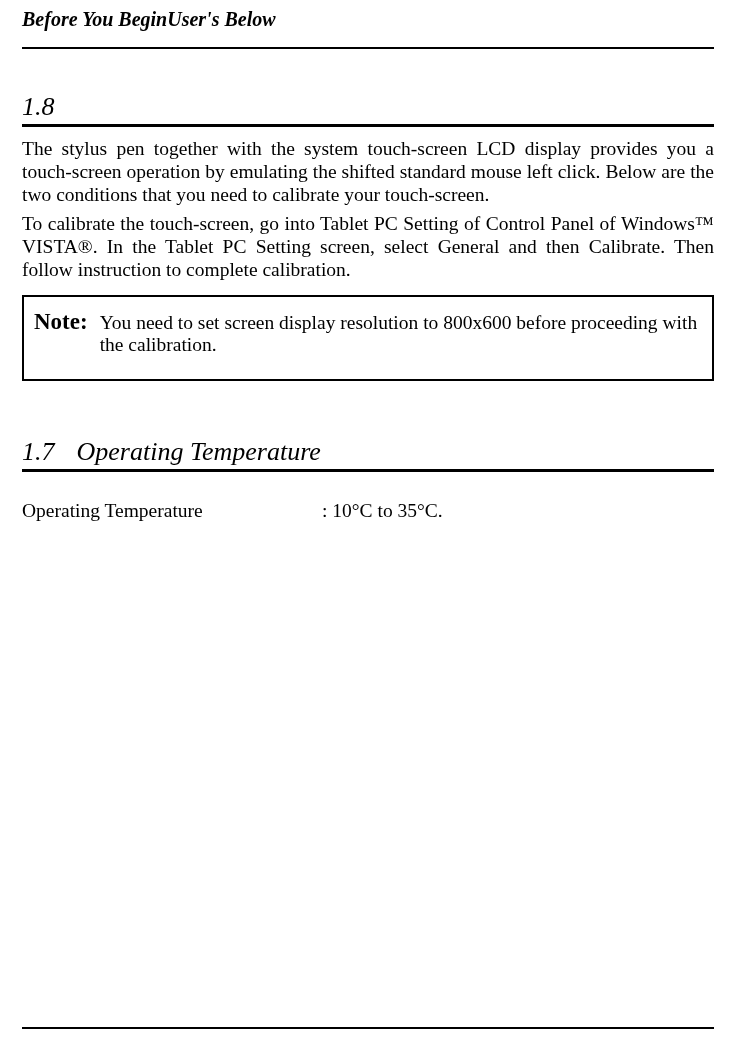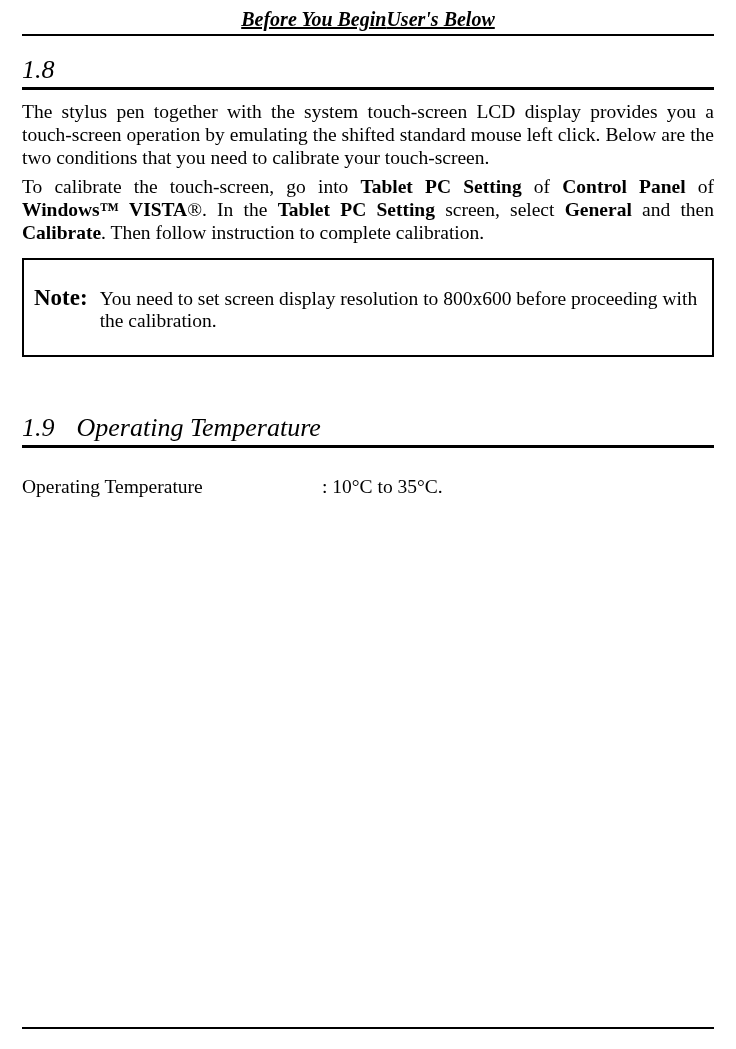--- a/index.html
+++ b/index.html
@@ -5,33 +5,32 @@
   * { box-sizing: border-box; margin: 0; padding: 0; }
   html, body { width: 736px; height: 1049px; background: #fff; }
   body {
     font-family: "Times New Roman", Times, serif;
     color: #000;
     padding: 0 22px;
     position: relative;
   }
   .header-bar {
     display: flex;
-    justify-content: center;
+    justify-content: flex-start;
     align-items: baseline;
     padding-top: 8px;
     border-bottom: 2.5px solid #000;
-    padding-bottom: 3px;
-    text-decoration: underline;
+    padding-bottom: 16px;
   }
   .hdr-left { font-style: italic; font-weight: bold; font-size: 20px; }
   .hdr-right { font-style: italic; font-weight: bold; font-size: 20px; }
   .section-heading {
     font-style: italic;
     font-size: 26px;
-    margin-top: 19px;
+    margin-top: 43px;
     margin-bottom: 2px;
     display: flex;
     gap: 22px;
     align-items: baseline;
   }
   .section-num {}
   .section-rule {
     border: none;
     border-top: 3px solid #000;
     margin: 2px 0 10px 0;
@@ -56,25 +55,25 @@
   }
   ul.bullets li .dot {
     position: absolute;
     left: 6px;
     top: 6px;
     width: 6px;
     height: 6px;
     background: #000;
     border-radius: 50%;
   }
-  .b { font-weight: bold; }
+  .b { font-weight: normal; }
   .note-box {
     border: 2px solid #000;
     margin-top: 14px;
-    padding: 25px 10px 22px 10px;
+    padding: 12px 10px 22px 10px;
     font-size: 19.5px;
     line-height: 1.15;
   }
   .note-row { display: flex; align-items: flex-start; gap: 12px; }
   .note-label { font-weight: bold; font-size: 23px; flex: 0 0 auto; }
   .note-text-wrap { flex: 1 1 auto; padding-top: 3px; }
   .spec-row {
     display: flex;
     font-size: 19.5px;
     margin-top: 28px;
@@ -118,21 +117,21 @@
 </p>
 
 <div class="note-box">
   <div class="note-row">
     <div class="note-label">Note:</div>
     <div class="note-text-wrap">You need to set screen display resolution to 800x600 before proceeding with the calibration.</div>
   </div>
 </div>
 
 <div class="section-heading" style="margin-top:56px">
-  <span class="section-num">1.9</span>
+  <span class="section-num">1.7</span>
   <span>Operating Temperature</span>
 </div>
 <hr class="section-rule">
 
 <div class="spec-row">
   <div class="spec-label">Operating Temperature</div>
   <div class="spec-value">: 10°C to 35°C.</div>
 </div>
 
 <div class="footer-bar">

